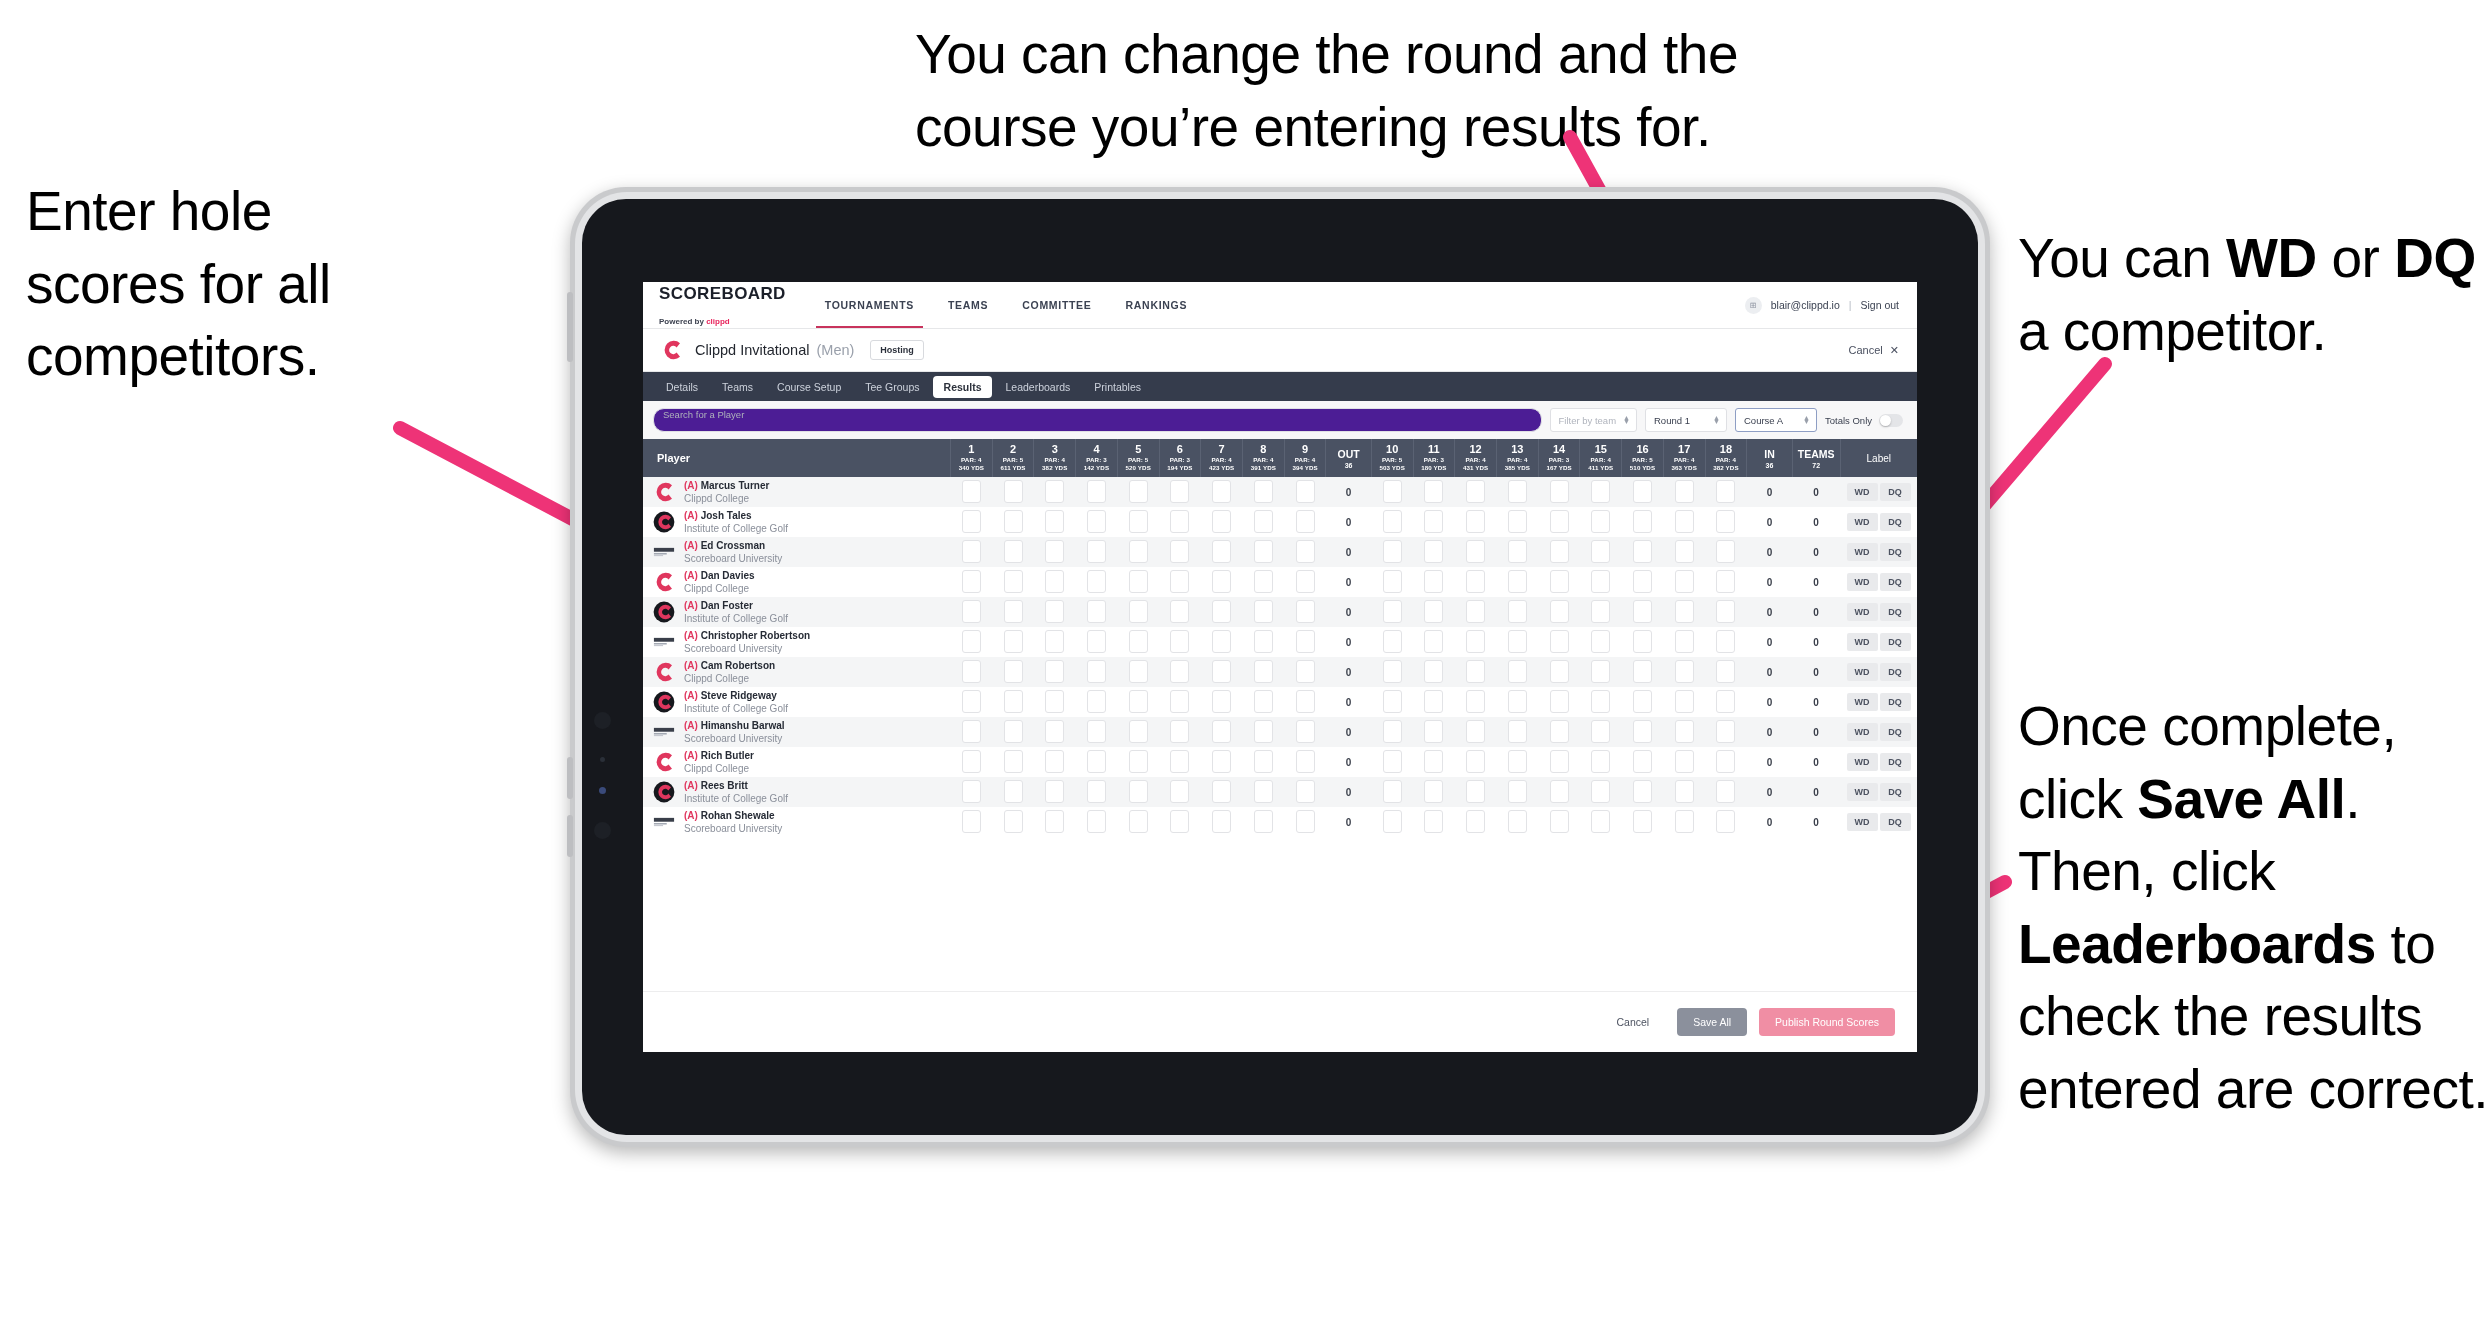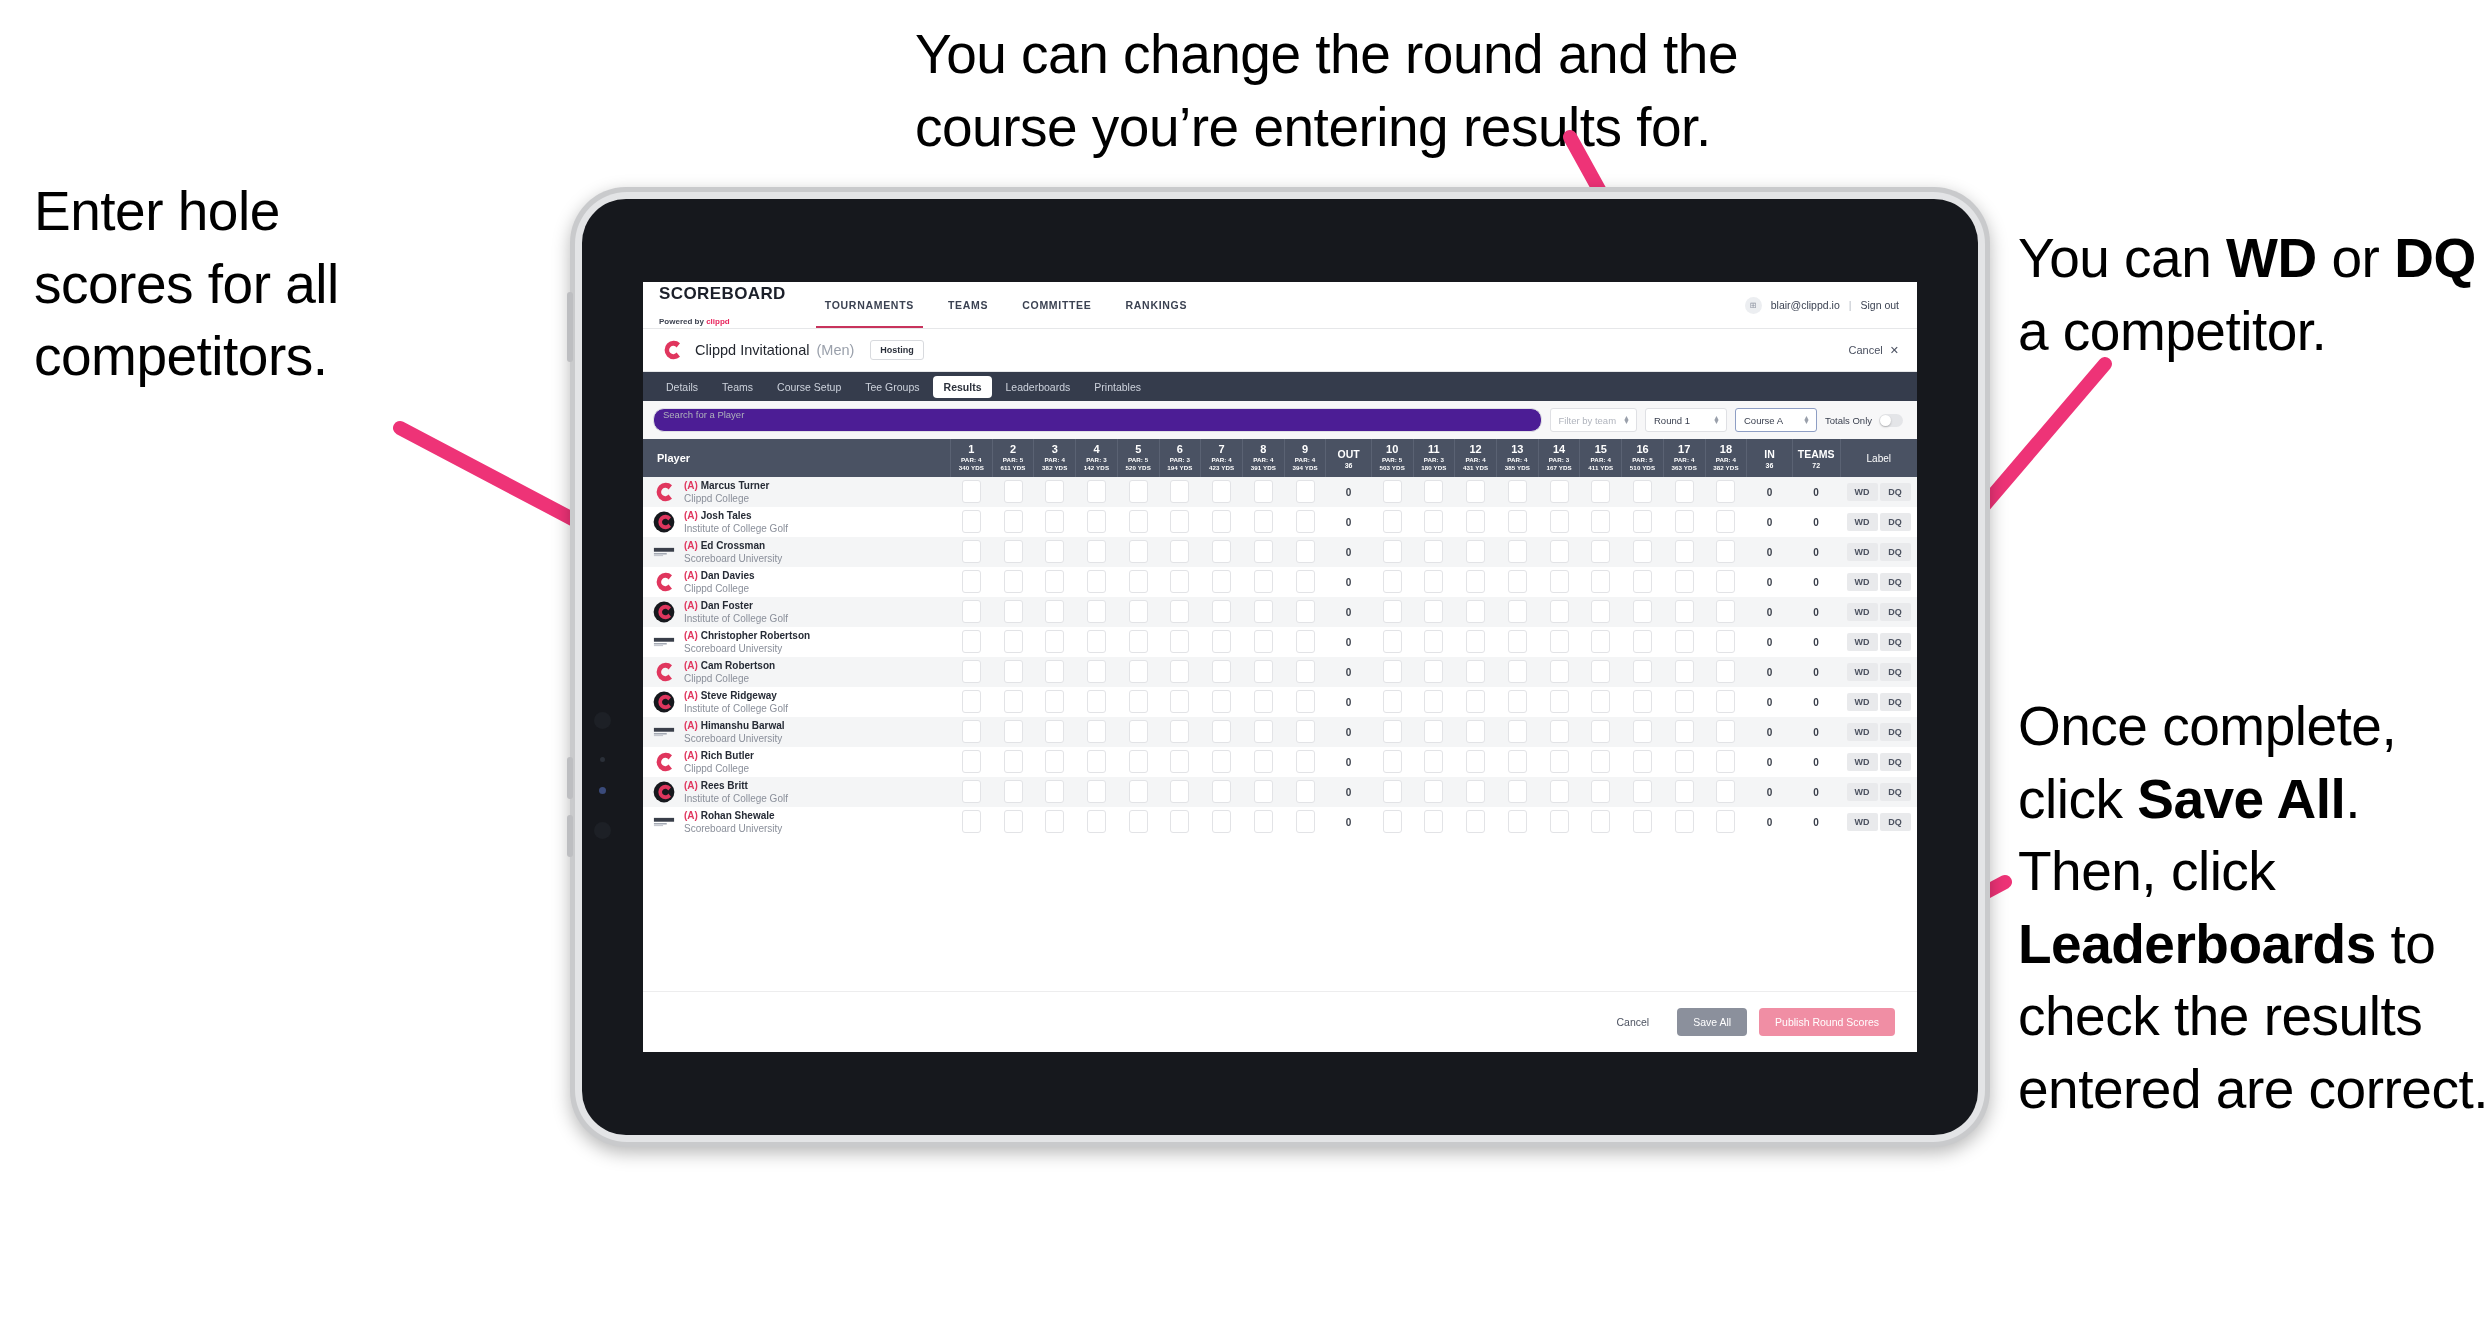--- a/index.html
+++ b/index.html
@@ -5,21 +5,21 @@
   html,body{margin:0;padding:0;}
   body{
     width:2489px;height:1339px;background:#ffffff;overflow:hidden;position:relative;
     font-family:"Liberation Sans",sans-serif;
   }
 
   
   .annot{position:absolute;color:#000;font-family:"Liberation Sans",sans-serif;
          font-size:55px;line-height:1.32;letter-spacing:-0.5px;}
   .annot b{font-weight:bold;}
-  #annot-left{left:34px;top:175px;width:400px;}
+  #annot-left{left:26px;top:175px;width:400px;}
   #annot-top{left:915px;top:18px;width:960px;text-align:left;}
   #annot-wd{left:2018px;top:222px;width:460px;}
   #annot-save{left:2018px;top:690px;width:470px;}
 
   .arrow{position:absolute;pointer-events:none;}
 
   
   #tablet{position:absolute;left:570px;top:187px;width:1420px;height:960px;}
   .tab-outer{position:absolute;inset:0;background:#c9cacc;border-radius:56px;
       box-shadow:0 6px 18px rgba(0,0,0,.28);}

